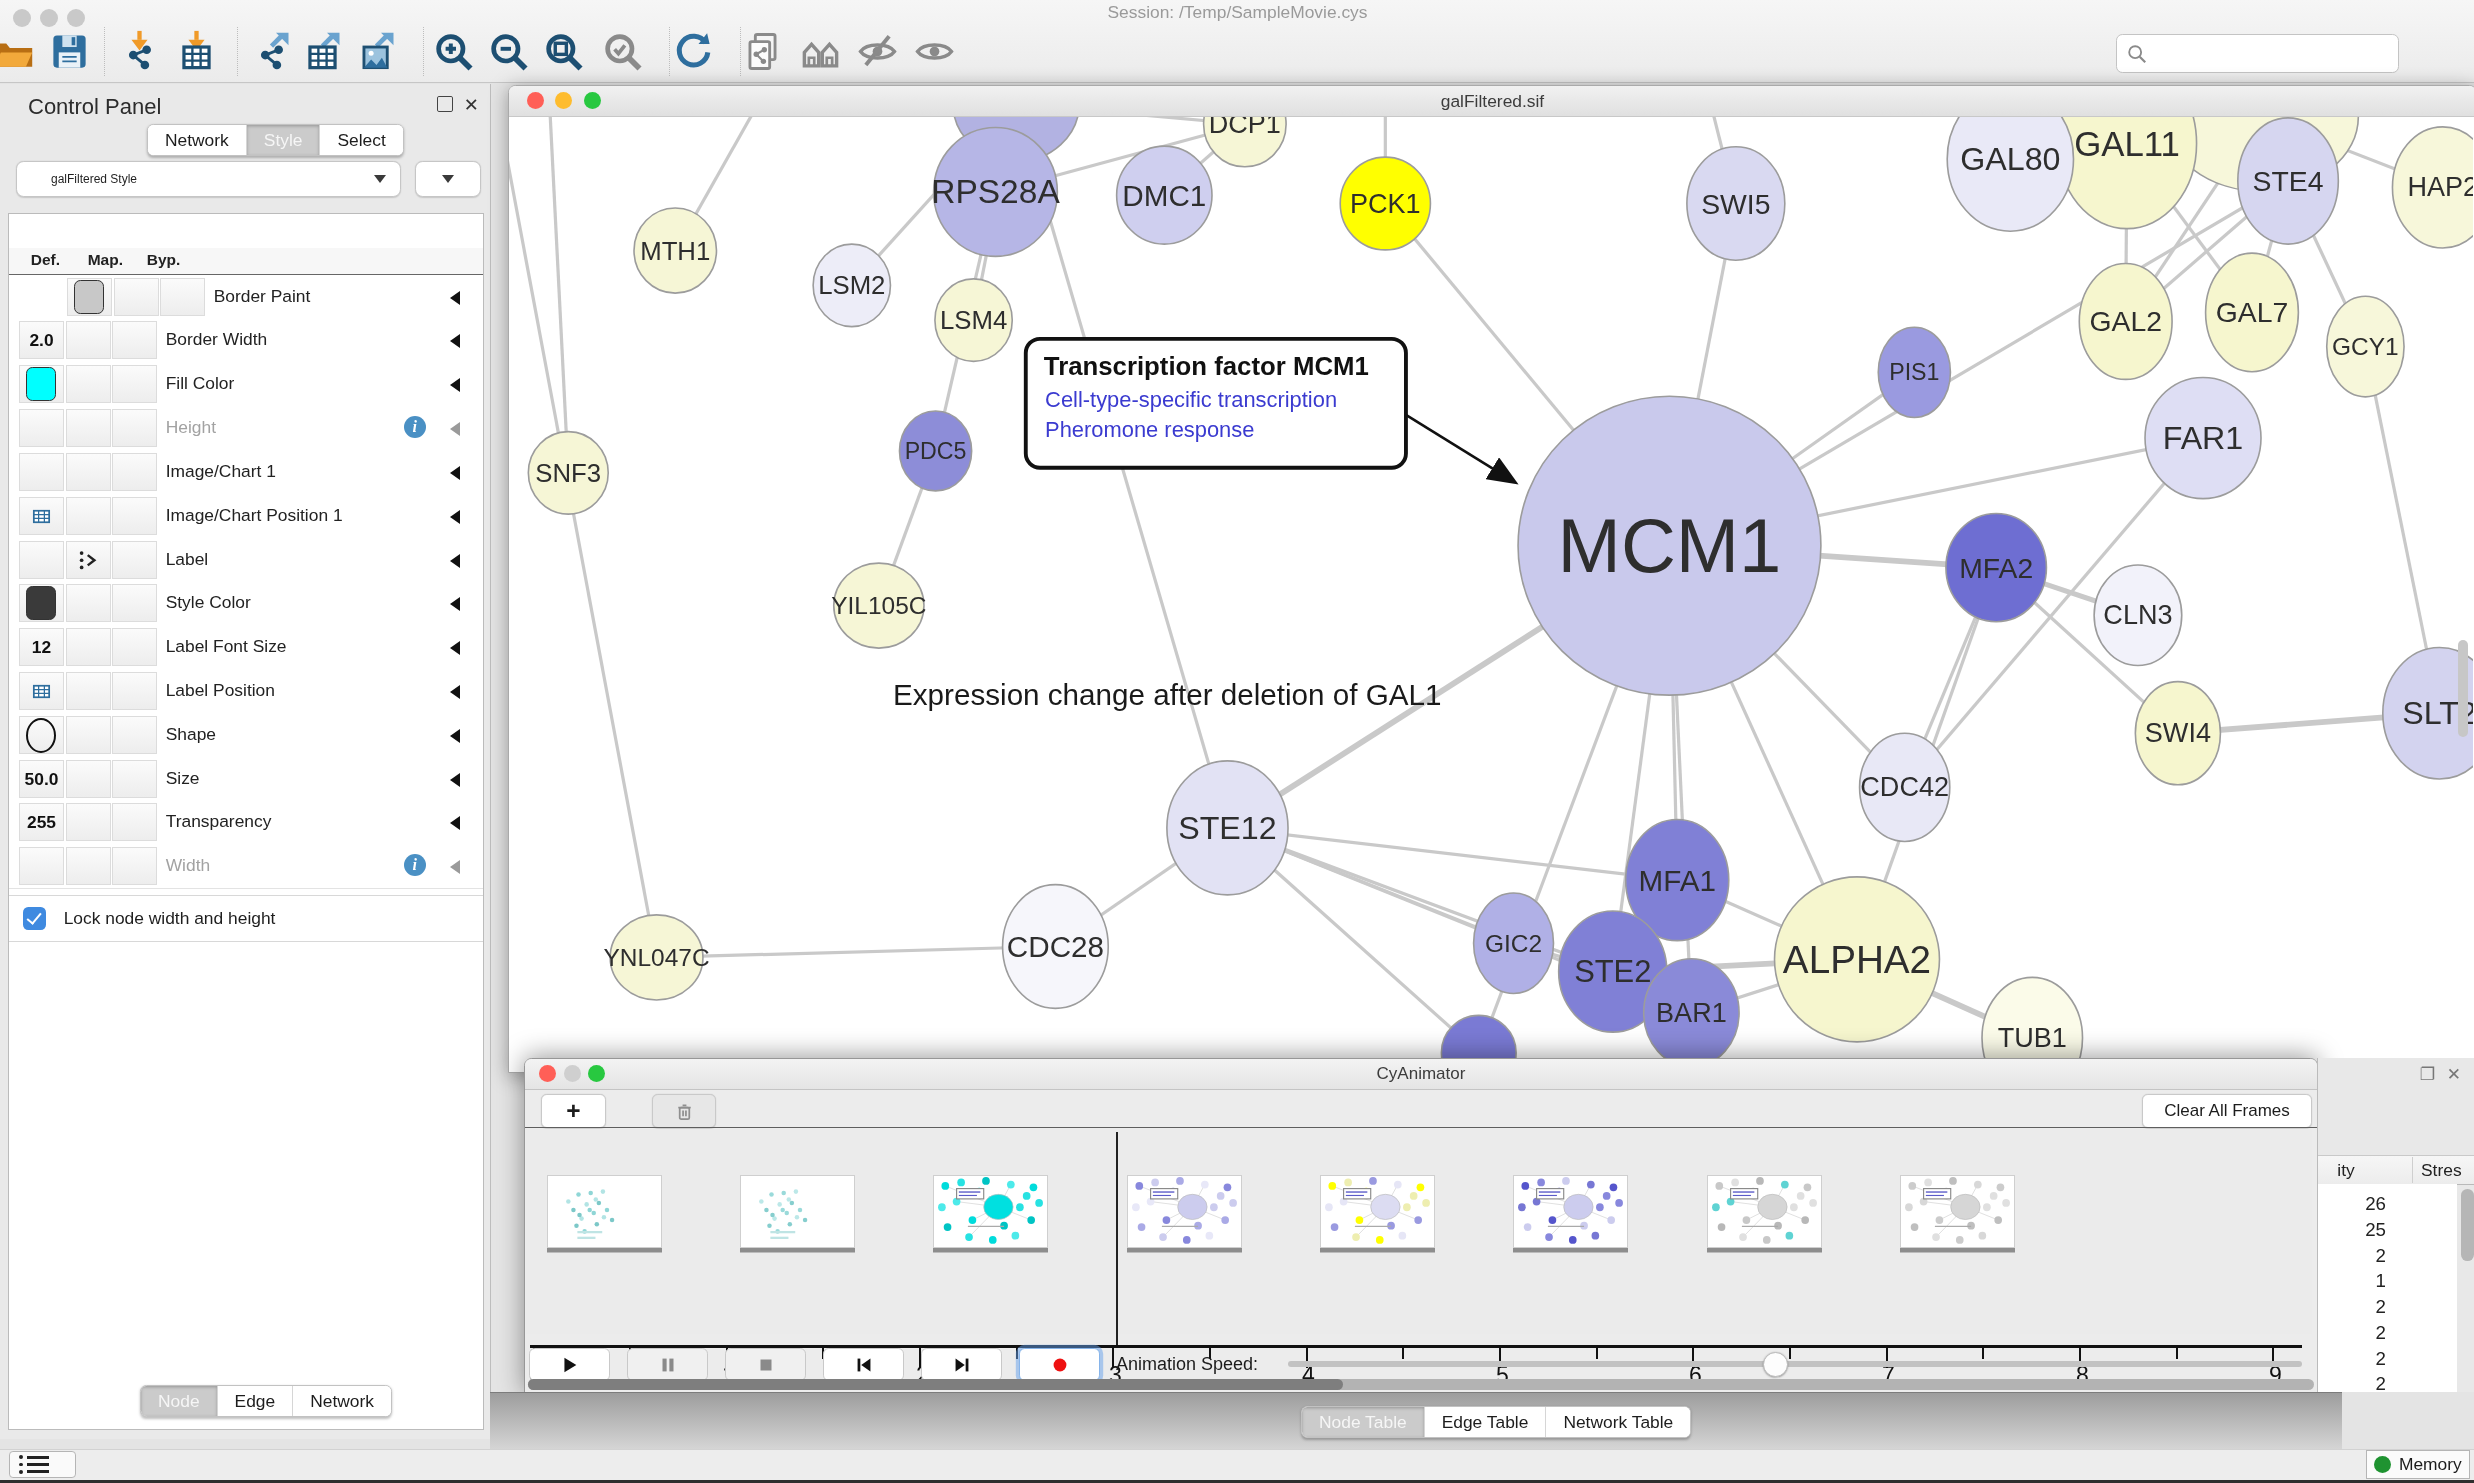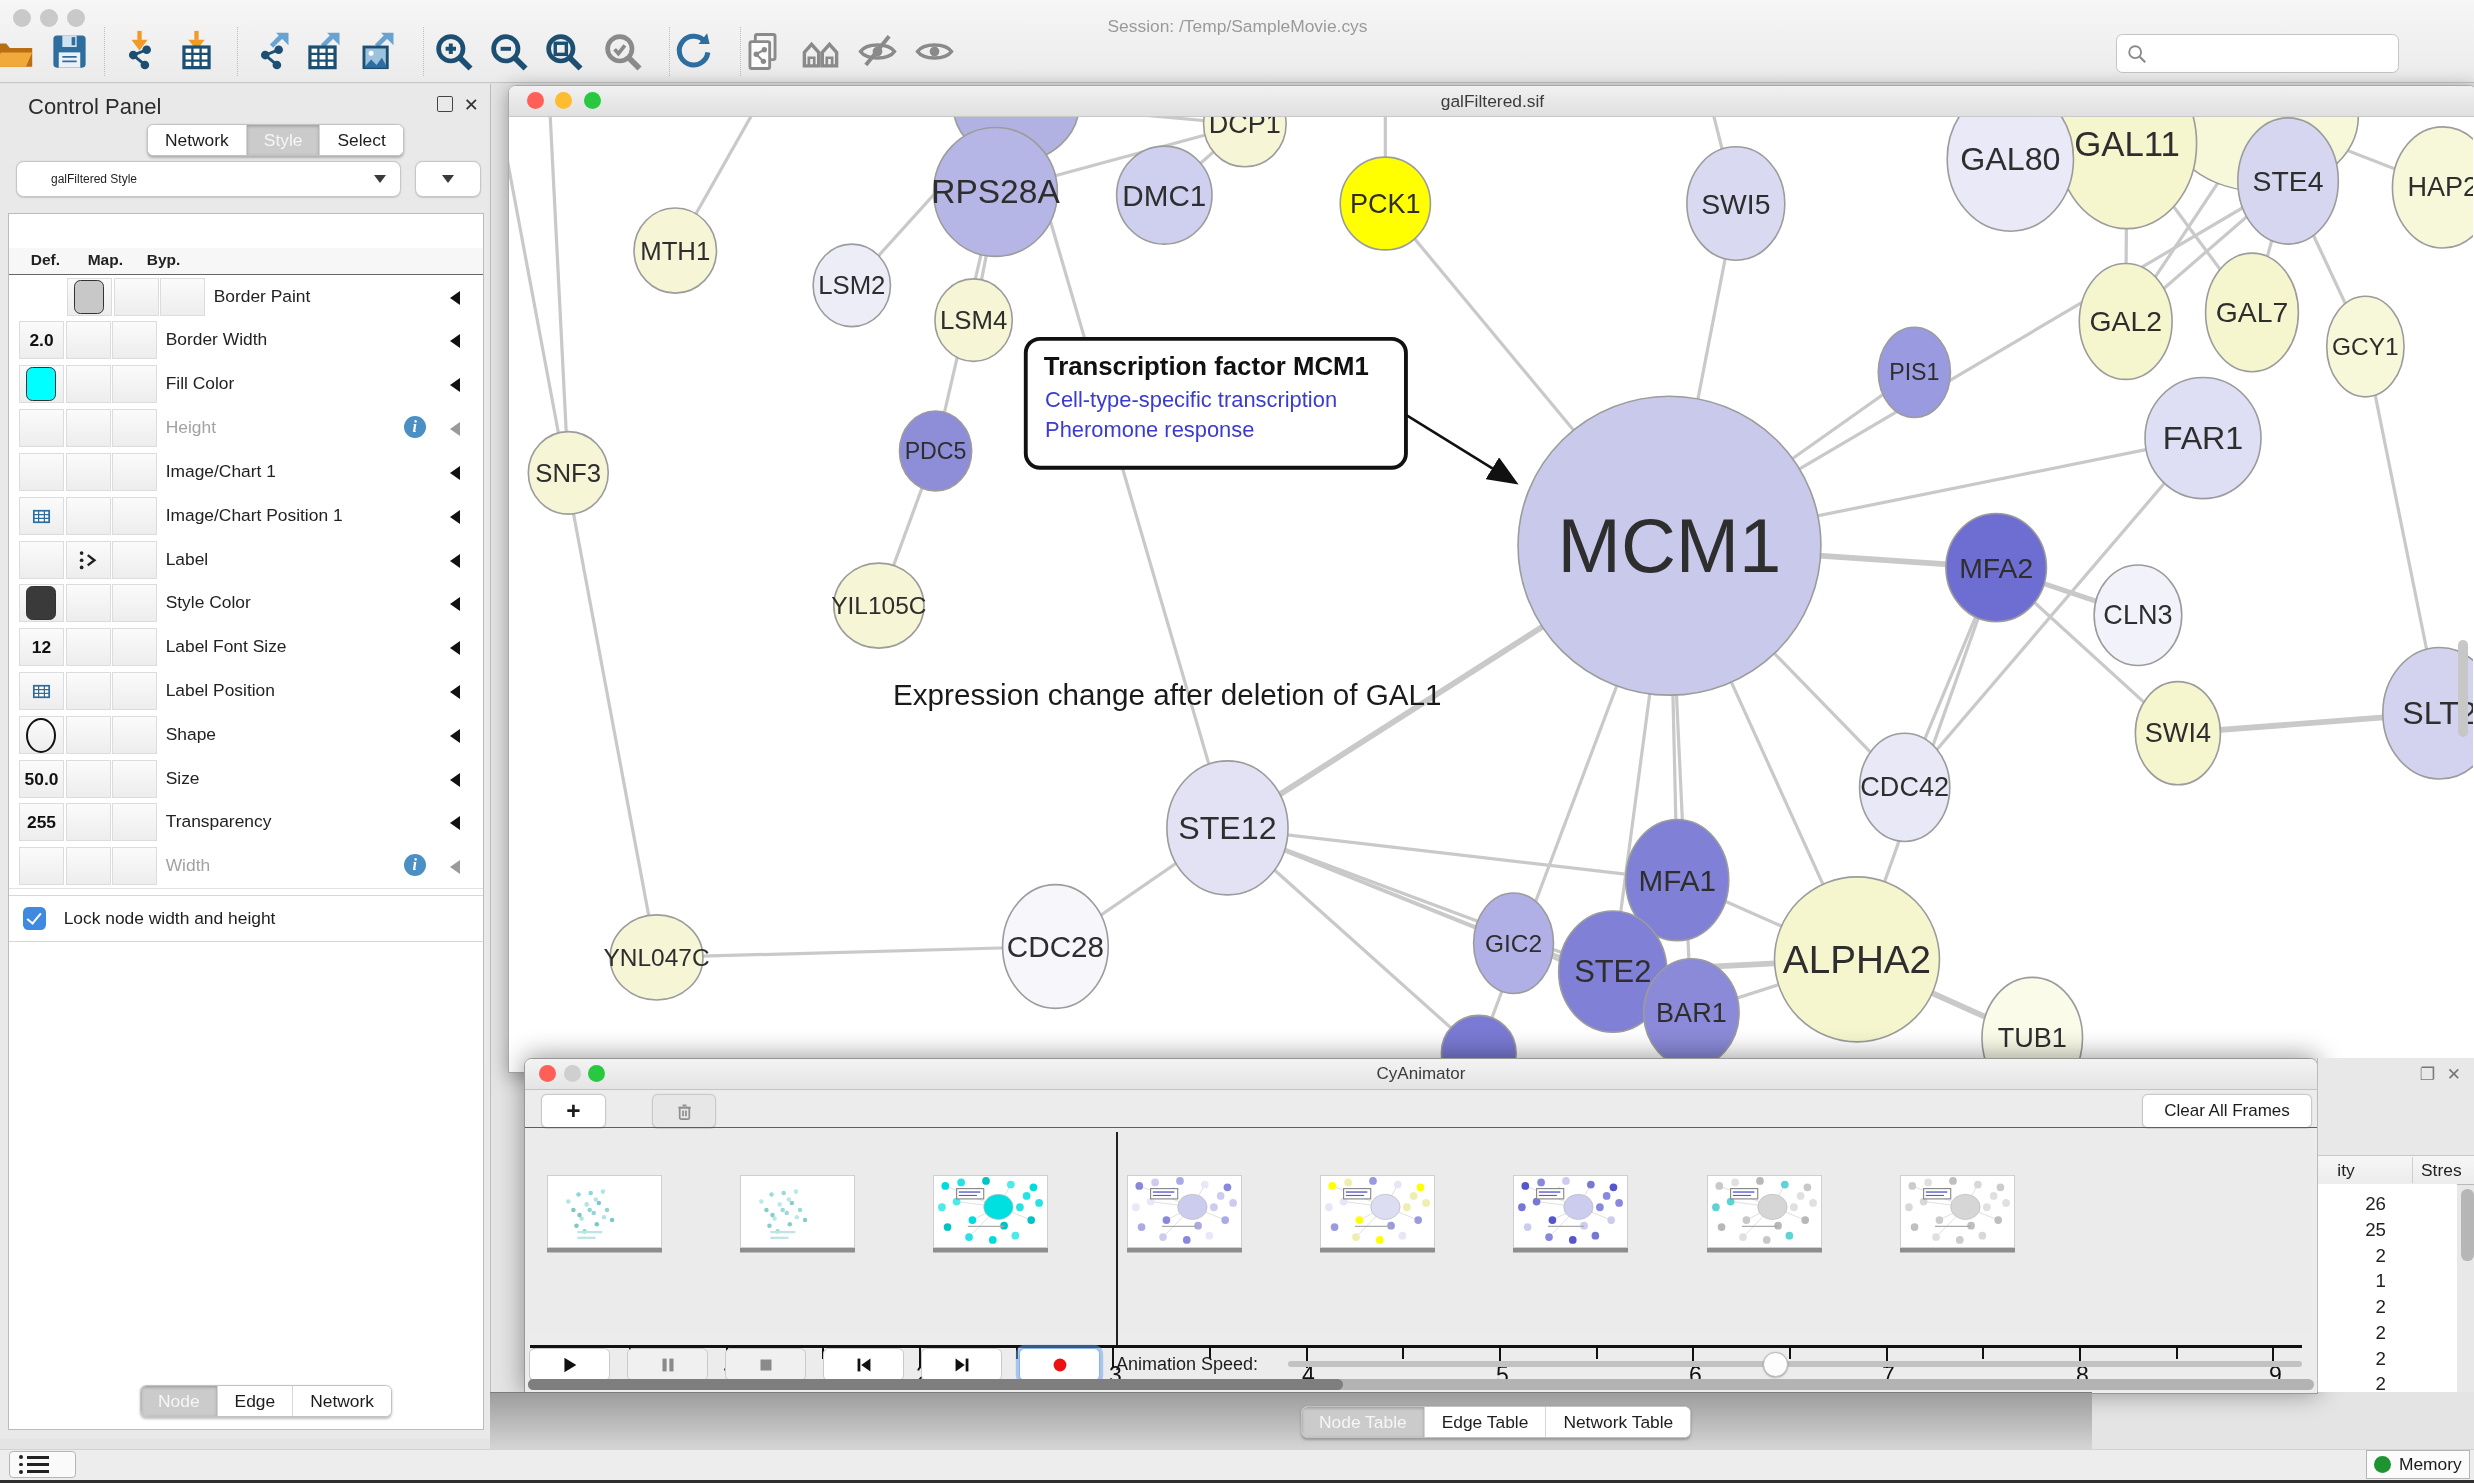--- a/index.html
+++ b/index.html
@@ -3,21 +3,21 @@
 <meta charset="utf-8">
 <style>
   html,body{margin:0;padding:0;background:#555;}
   #screen{position:relative;width:2475px;height:1484px;background:#e4e4e4;
     font-family:"Liberation Sans","DejaVu Sans",sans-serif;overflow:hidden;color:#1f1f1f;}
   .abs{position:absolute;}
   
   #topbar{left:0;top:0;width:2475px;height:82px;background:linear-gradient(#f6f6f6,#ebebeb);
     border-bottom:1.3px solid #c6c6c6;}
   .light{width:18px;height:18px;border-radius:50%;background:#c9c9c9;top:9px;}
-  #session-title{left:0;right:0;top:16px;text-align:center;font-size:17.4px;color:#9a9a9a;}
+  #session-title{left:0;right:0;top:2px;text-align:center;font-size:17.4px;color:#9a9a9a;}
   .tbicon{top:28px;width:46px;height:46px;display:flex;align-items:center;justify-content:center;}
   .tbicon svg{width:43px;height:43px;}
   .tbsep{top:27px;height:49px;border-left:1.9px dotted #bdbdbd;}
   #searchbox{left:2116px;top:34px;width:281px;height:37px;background:#fff;border:1.3px solid #c4c4c4;
     border-radius:6.4px;display:flex;align-items:center;}
   #searchbox svg{width:22px;height:22px;margin-left:9px;}
   #searchbox input{border:none;outline:none;flex:1;font-size:17px;background:transparent;height:26px;}
   
   #cpanel{left:0;top:84px;width:490px;height:1355px;background:#e9e9e9;border-right:1.3px solid #bdbdbd;}
   #cp-title{left:28px;top:10.3px;font-size:22px;color:#2c2c2c;}
@@ -101,21 +101,21 @@
   
   #tablepanel{left:2317px;top:1058px;width:157px;height:334px;background:#e8e8e8;border-left:0.6px solid #bbb;}
   #tp-header{position:absolute;left:0;top:97px;right:0;height:28px;background:linear-gradient(#f6f6f6,#ececec);
     border-top:0.6px solid #c9c9c9;border-bottom:1.3px solid #b9b9b9;}
   #tp-header span{position:absolute;top:3.9px;font-size:17.4px;color:#222;}
   #tp-body{position:absolute;left:0;top:126px;right:18px;bottom:0;background:#fff;}
   .tprow{position:absolute;right:71px;font-size:18.7px;color:#222;}
   #tp-vscroll{position:absolute;right:1.3px;top:131px;width:13px;height:72px;background:#b6b6b6;border-radius:6.4px;}
   .dockbtn{position:absolute;top:6.4px;font-size:17px;color:#777;}
   
-  #tabbar{left:490px;top:1392px;width:1602px;height:57px;background:linear-gradient(#9d9d9d,#d6d6d6);
+  #tabbar{left:490px;top:1392px;width:1852px;height:57px;background:linear-gradient(#9d9d9d,#d6d6d6);
     border-top:1.3px solid #7c7c7c;}
   #statusbar{left:0;top:1449px;width:2475px;height:31px;background:#ededed;border-top:1.3px solid #d2d2d2;}
   #bottomline{left:0;top:1480px;width:2475px;height:3.9px;background:#2e2e2e;}
   #listbtn{left:9px;top:1451px;width:67px;height:27px;background:#fafafa;border:1.3px solid #b5b5b5;border-radius:3.9px;
     display:flex;flex-direction:column;justify-content:center;gap:3.2px;padding-left:9px;box-sizing:border-box;}
   .lrow{display:flex;align-items:center;gap:3.9px;}
   .ldot{width:3.9px;height:3.9px;background:#222;border-radius:50%;}
   .lbar{width:22px;height:3.2px;background:#222;}
   #membtn{left:2366px;top:1450px;width:102px;height:27px;background:#fbfbfb;border:1.3px solid #b5b5b5;
     display:flex;align-items:center;justify-content:center;gap:7.7px;font-size:17.4px;color:#1c1c1c;}

